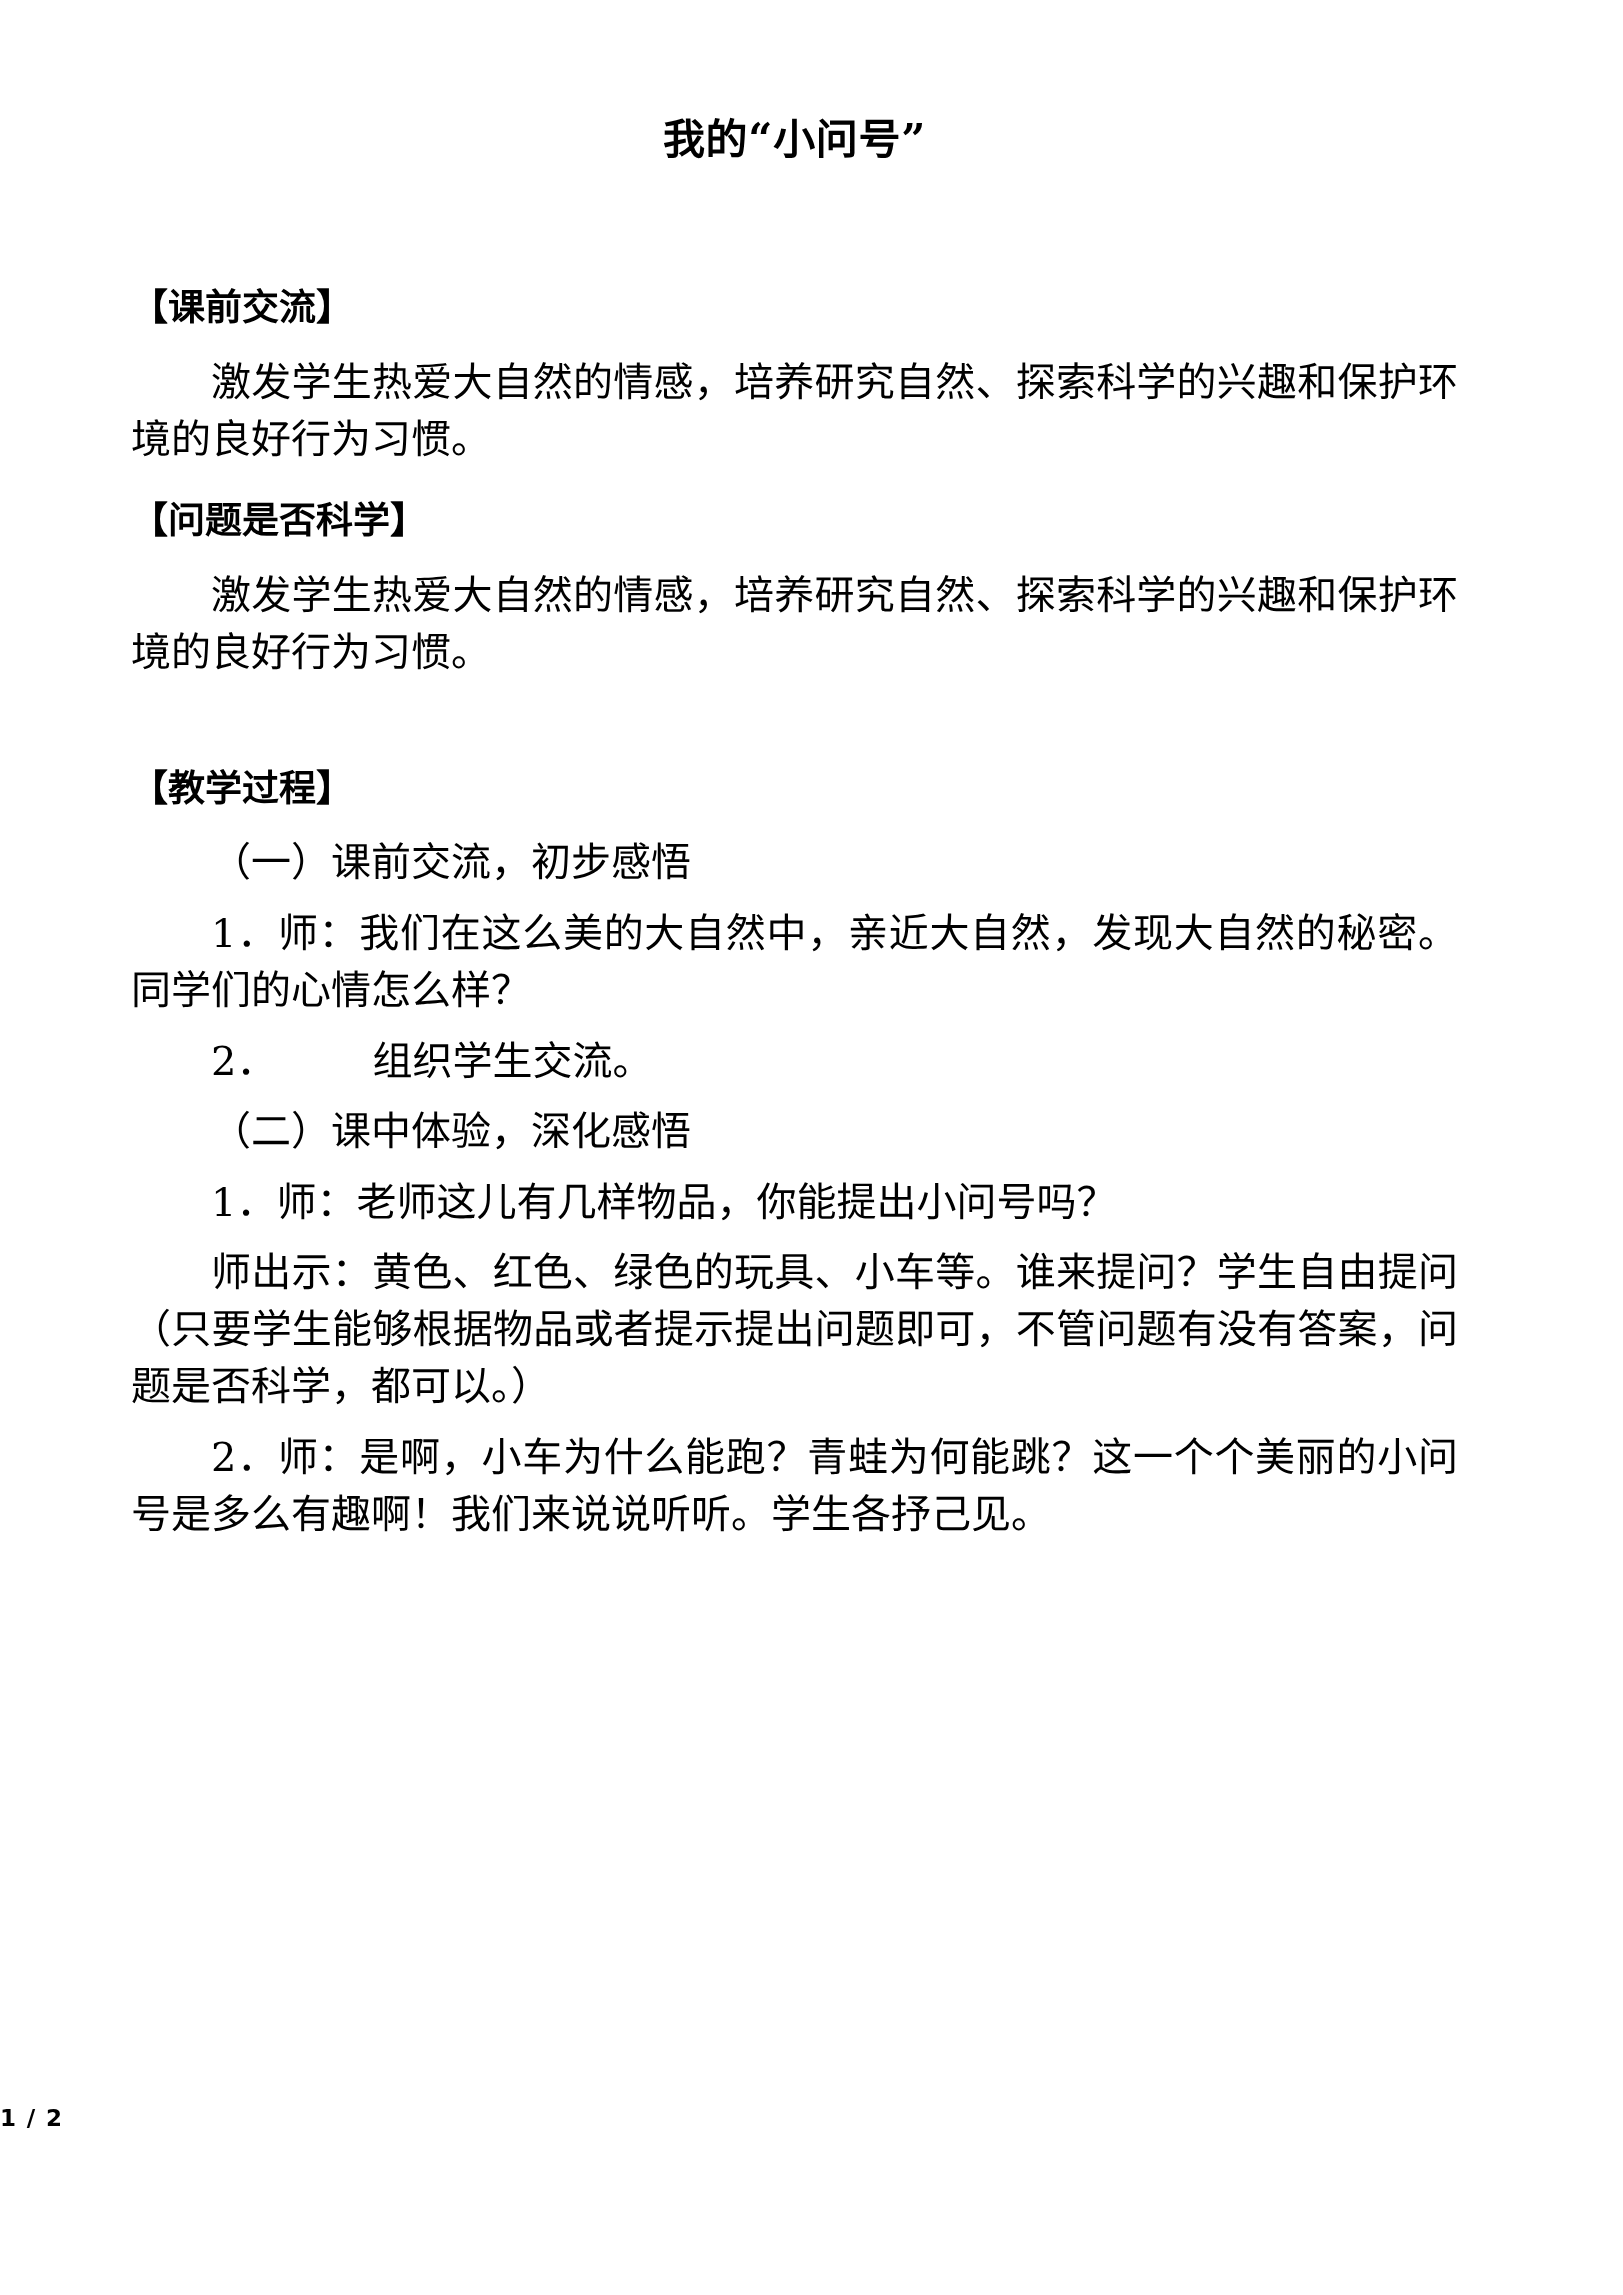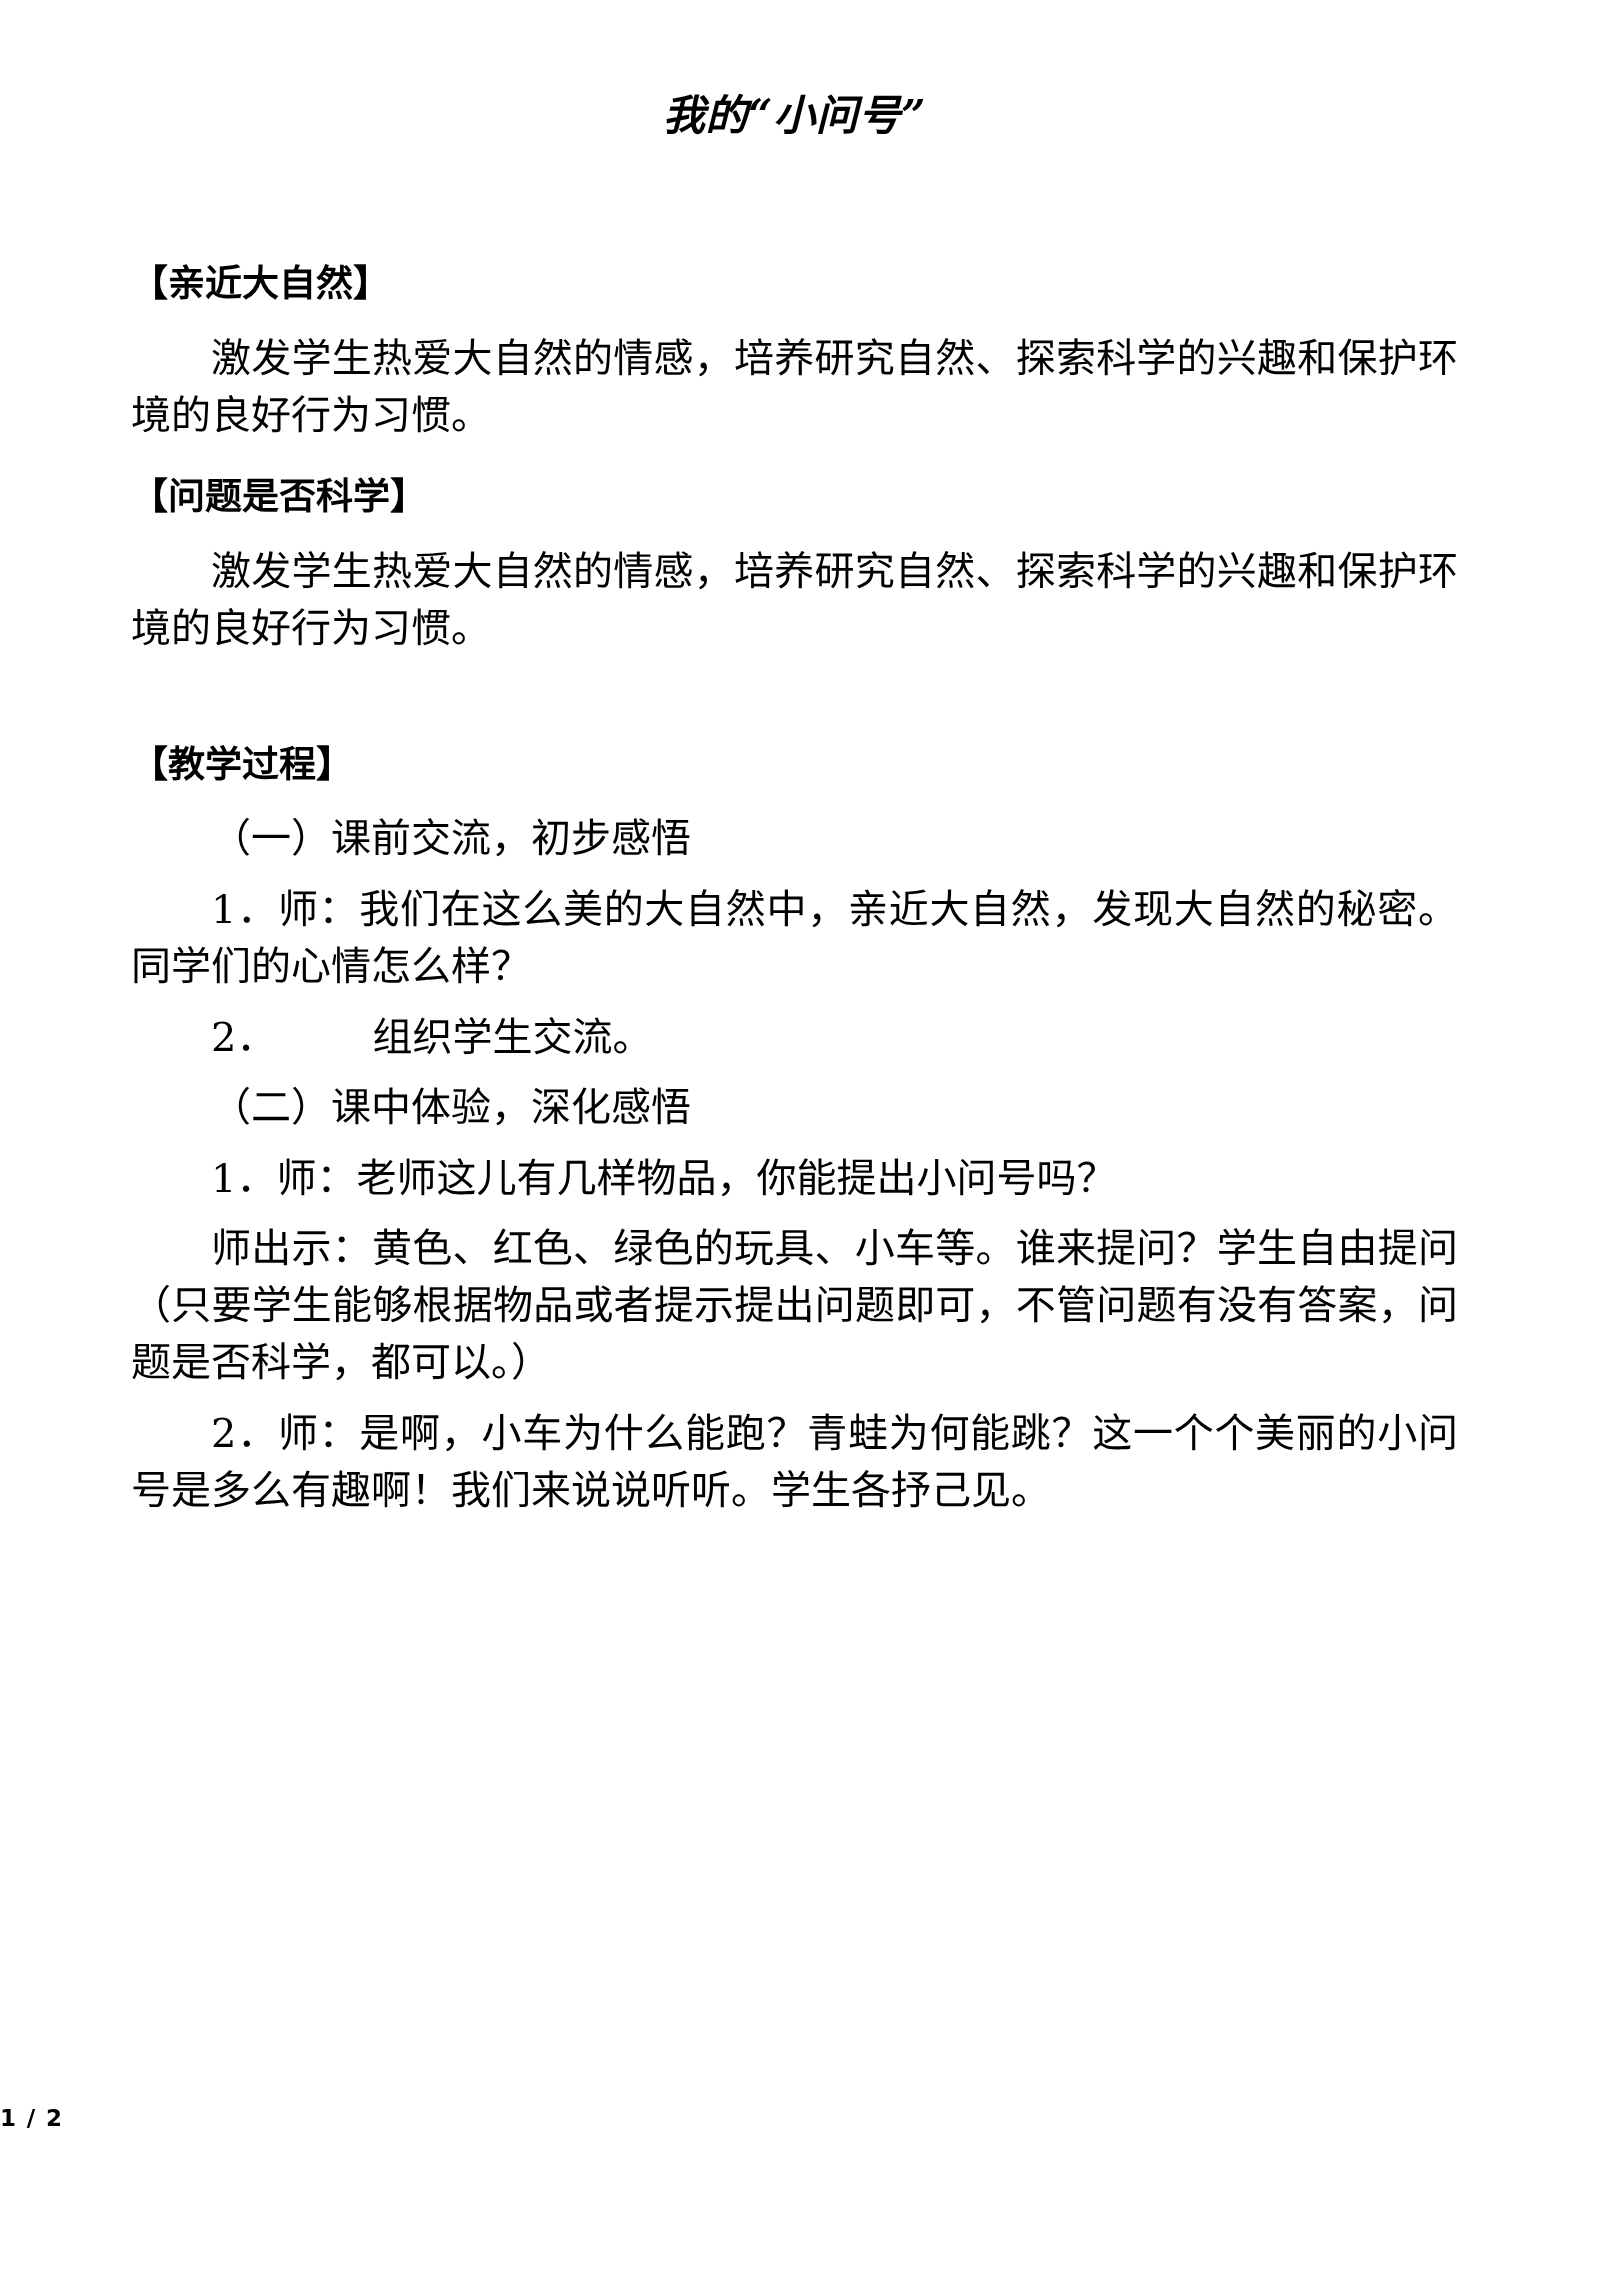--- a/index.html
+++ b/index.html
@@ -23,28 +23,27 @@
   }
   
   .content {
     position: absolute;
     left: 131px;
     top: 0;
     width: 1327px;
   }
   .doc-title {
     margin: 0;
-    padding-top: 92px;
+    padding-top: 116px;
     text-align: center;
     font-family: "DejaVu Serif", "Liberation Serif", serif;
     font-weight: bold;
     font-size: 42px;
     line-height: 1.15;
     letter-spacing: 0.7px;
-    font-style: italic;
   }
   .section-heading {
     margin: 0;
     font-family: "DejaVu Serif", "Liberation Serif", serif;
     font-weight: bold;
     font-size: 37px;
     line-height: 1.2;
     letter-spacing: 0px;
   }
   .body-par {
@@ -77,21 +76,21 @@
 </head>
 <body>
 
 <div class="page">
   <div class="content">
 
     <h1 class="doc-title">我的“小问号”</h1>
 
     <div class="gap-title-to-first"></div>
 
-    <h2 class="section-heading">【亲近大自然】</h2>
+    <h2 class="section-heading">【课前交流】</h2>
     <div class="gap-head-to-par"></div>
     <p class="body-par">激发学生热爱大自然的情感，培养研究自然、探索科学的兴趣和保护环境的良好行为习惯。</p>
 
     <div class="gap-par-to-head"></div>
 
     <h2 class="section-heading">【问题是否科学】</h2>
     <div class="gap-head-to-par"></div>
     <p class="body-par">激发学生热爱大自然的情感，培养研究自然、探索科学的兴趣和保护环境的良好行为习惯。</p>
 
     <div class="gap-par-to-head"></div>

